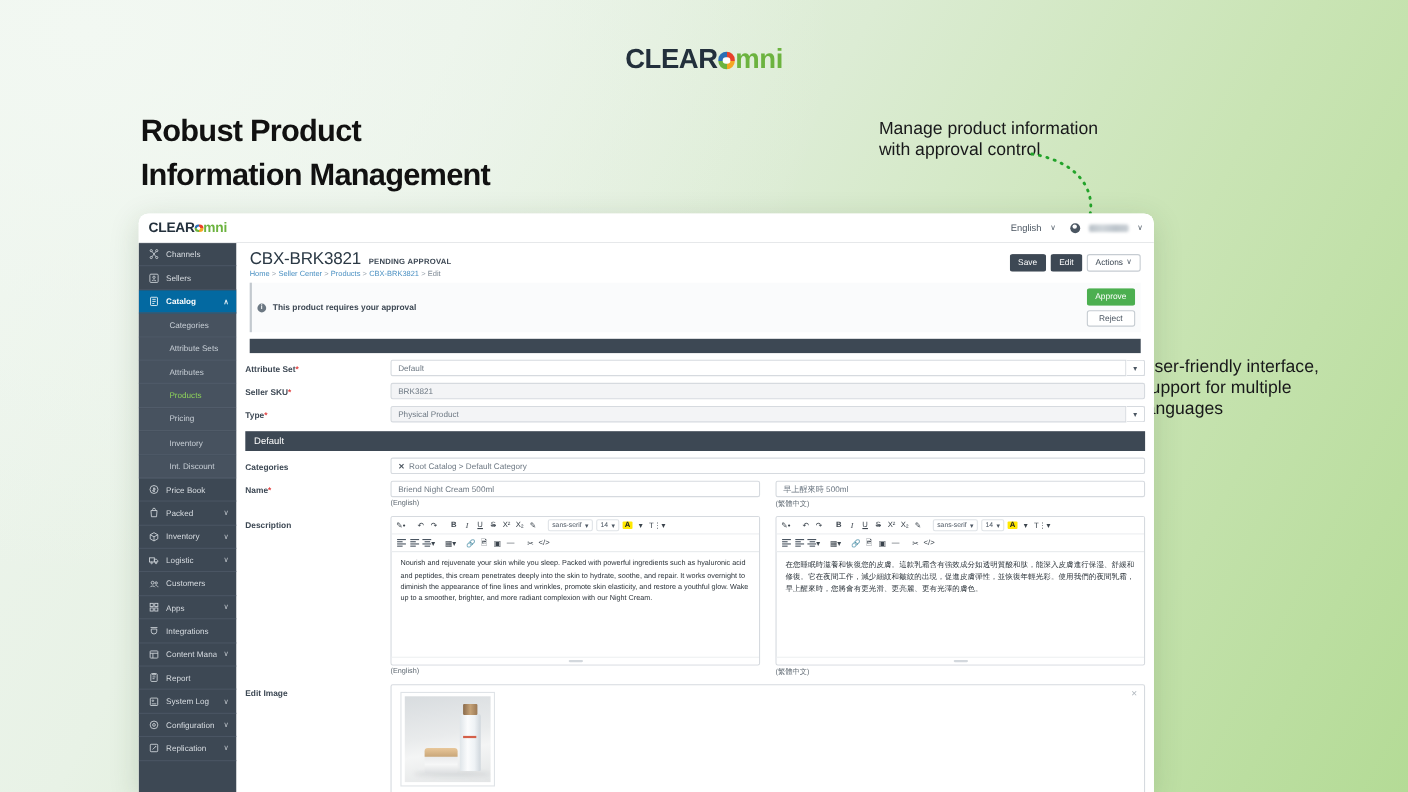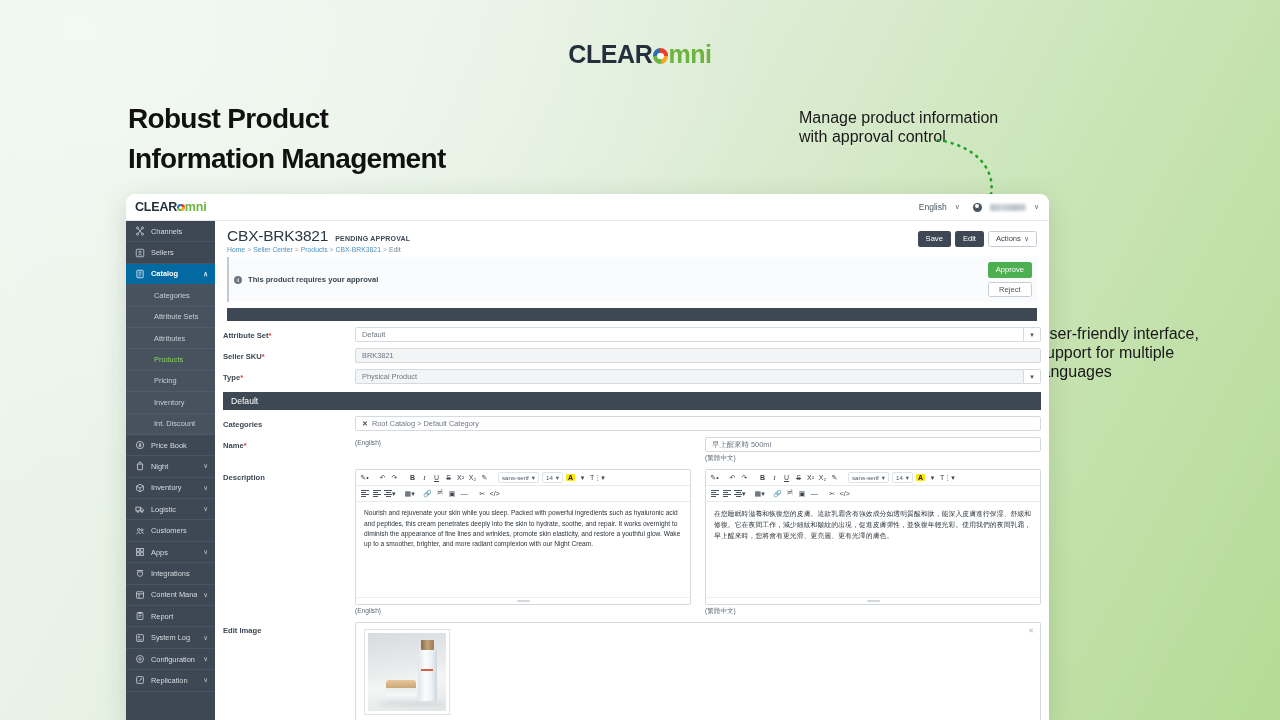--- a/index.html
+++ b/index.html
@@ -387,21 +387,21 @@
         <span class="nav-label">Price Book</span>
       </div>
 
       <div class="nav-item">
         <span class="nav-icon">
             <svg viewBox="0 0 16 16" fill="none" stroke="#d8dde2" stroke-width="1.3">
               <path d="M3.6 5h8.8l-.7 9H4.3z"></path>
               <path d="M6 5V3.6a2 2 0 014 0V5"></path>
             </svg>
           </span>
-        <span class="nav-label">Night</span>
+        <span class="nav-label">Packed</span>
         <span class="nav-chevron">∨</span>
       </div>
 
       <div class="nav-item">
         <span class="nav-icon">
             <svg viewBox="0 0 16 16" fill="none" stroke="#d8dde2" stroke-width="1.3">
               <path d="M8 2l5.5 3v6L8 14l-5.5-3V5z"></path>
               <path d="M2.5 5L8 8l5.5-3M8 8v6"></path>
             </svg>
           </span>
@@ -594,20 +594,21 @@
             </div>
           </div>
         </div>
 
         <div class="form-row">
           <div class="form-label">
             <span>Name</span><span class="req">*</span>
           </div>
           <div class="form-control lang-cols">
             <div class="lang-col">
+              <div class="input-box">Briend Night Cream 500ml</div>
               <div class="lang-caption">(English)</div>
             </div>
             <div class="lang-col">
               <div class="input-box">早上醒來時 500ml</div>
               <div class="lang-caption">(繁體中文)</div>
             </div>
           </div>
         </div>
 
         <div class="form-row">

